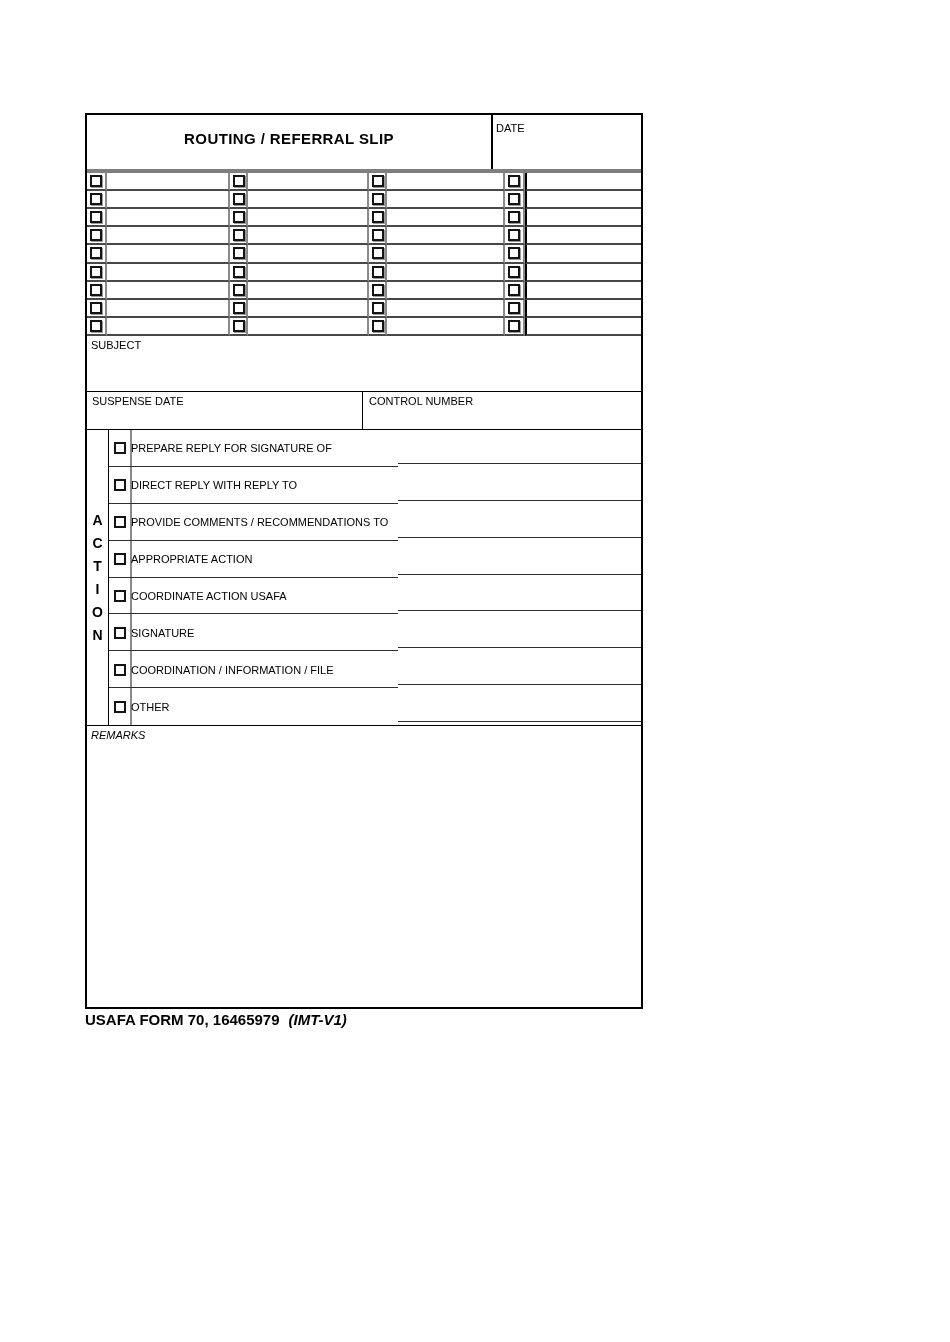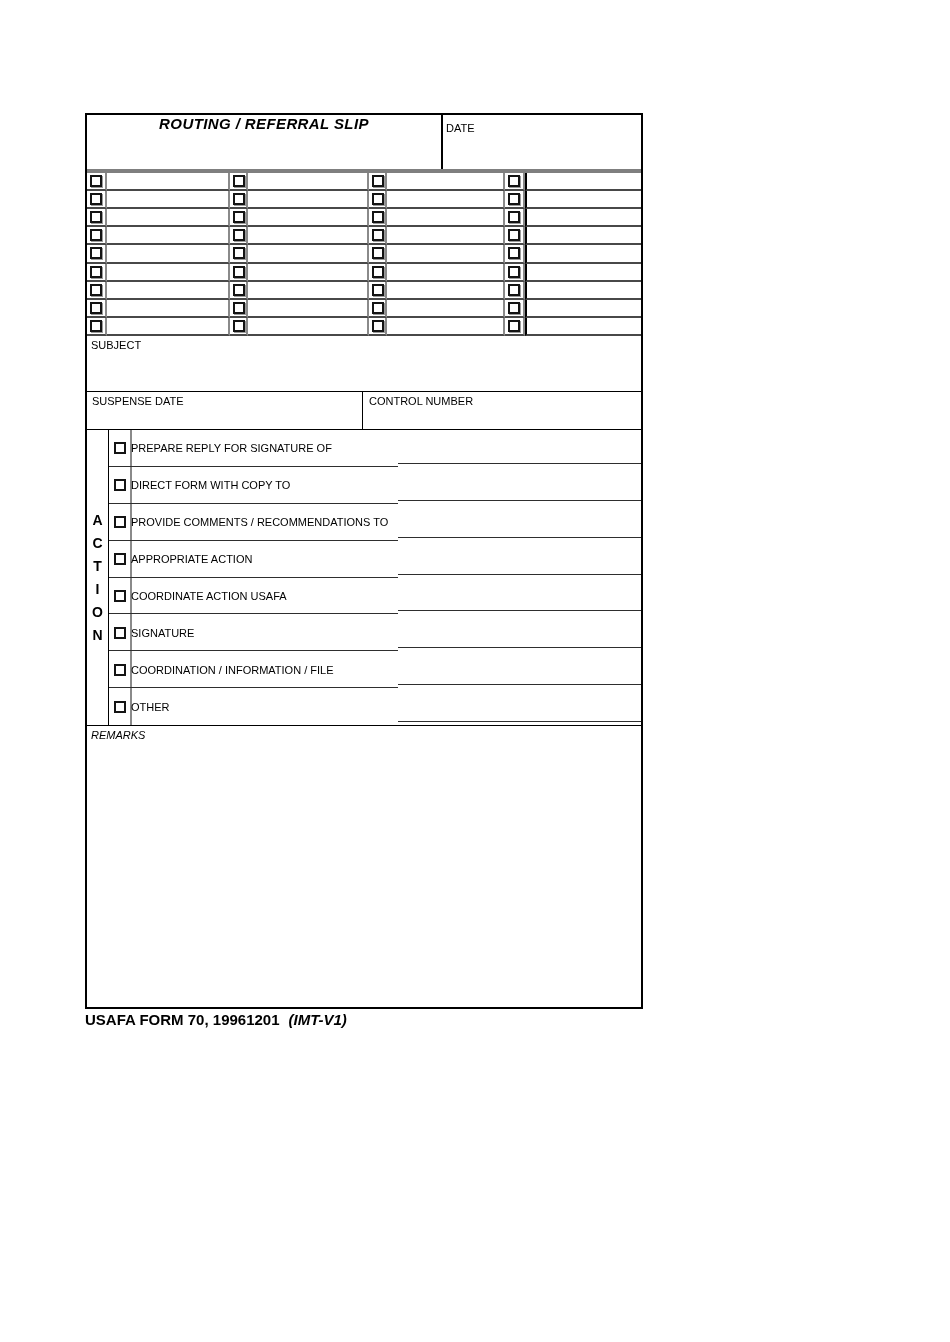--- a/index.html
+++ b/index.html
@@ -11,22 +11,22 @@
 
   .form-table {
     position:absolute; left:85px; top:113px; width:558px; height:896px;
     border:2px solid #000; box-sizing:border-box; background:#fff;
     display:flex; flex-direction:column;
   }
 
   
   .header-row { height:54px; flex:none; display:flex; }
   .title-cell {
-    width:356px; flex:none; border-right:2px solid #000; box-sizing:border-box;
-    display:flex; align-items:flex-start; justify-content:center; padding-bottom:7px;font-style:italic;
+    width:406px; flex:none; border-right:2px solid #000; box-sizing:border-box;
+    display:flex; align-items:center; justify-content:center; padding-bottom:7px;
   }
   .form-title { font-size:15px; font-weight:bold; letter-spacing:0.4px; }
   .date-cell { flex:1; padding:3px 0 0 3px; box-sizing:border-box; }
   .small-label { font-size:11px; }
 
   .gray-bar { height:4px; flex:none; background:#7f7f7f; }
 
   
   .routing-grid {
     height:163px; flex:none; display:grid;
@@ -269,21 +269,21 @@
             <span class="action-cbx"></span>
           </div>
           <span class="action-label">PREPARE REPLY FOR SIGNATURE OF</span>
           <div class="line-left"></div>
           <div class="line-right"></div>
         </div>
         <div class="action-row">
           <div class="action-cb-cell">
             <span class="action-cbx"></span>
           </div>
-          <span class="action-label">DIRECT FORM WITH COPY TO</span>
+          <span class="action-label">DIRECT REPLY WITH REPLY TO</span>
           <div class="line-left"></div>
           <div class="line-right"></div>
         </div>
         <div class="action-row">
           <div class="action-cb-cell">
             <span class="action-cbx"></span>
           </div>
           <span class="action-label">PROVIDE COMMENTS / RECOMMENDATIONS TO</span>
           <div class="line-left"></div>
           <div class="line-right"></div>
@@ -331,14 +331,14 @@
   </div>
 
   <div class="remarks-section">
     <span class="small-label">REMARKS</span>
     <div class="fill-area"></div>
   </div>
 
 </div>
 
 <div class="form-footer">
-  <span>USAFA FORM 70, 19961201</span><span class="version">(IMT-V1)</span>
+  <span>USAFA FORM 70, 16465979</span><span class="version">(IMT-V1)</span>
 </div>
 
 </body></html>

